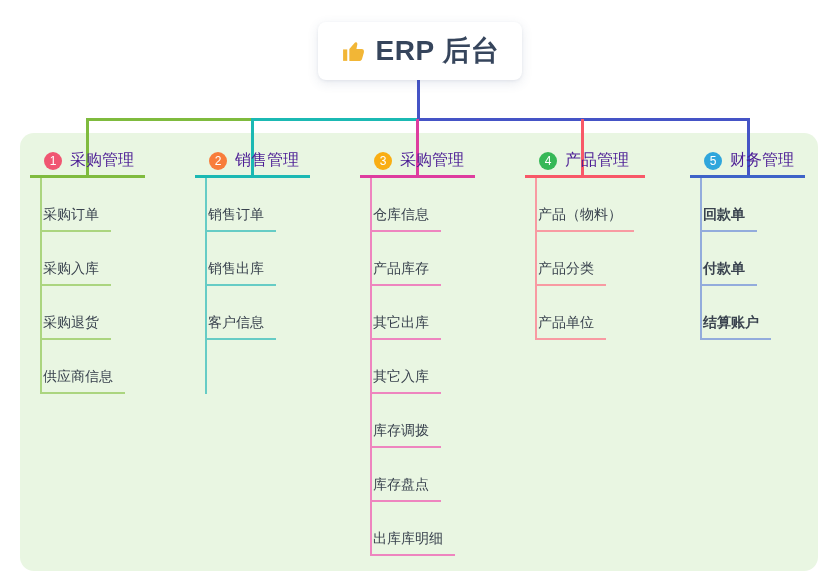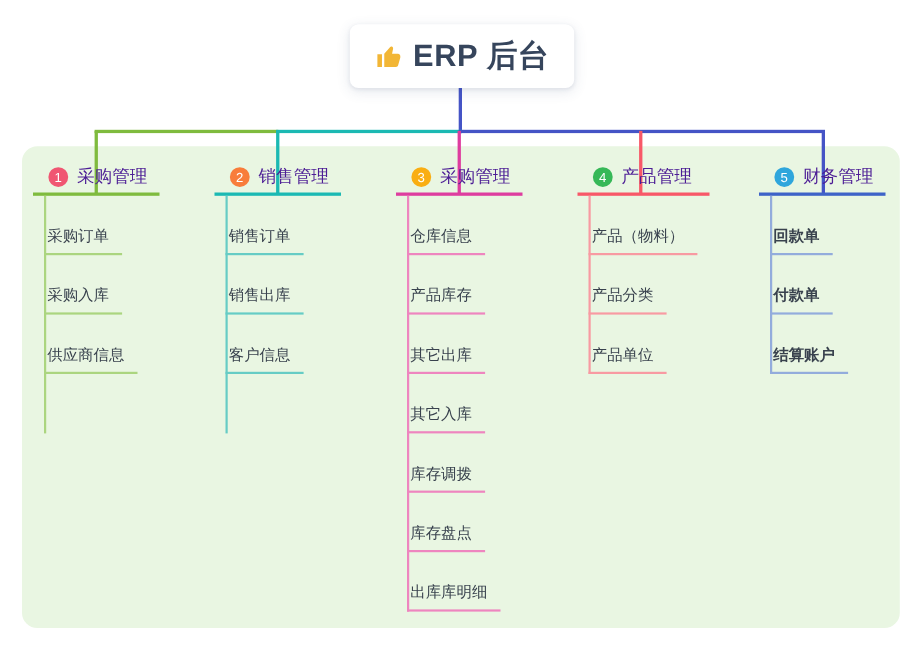--- a/index.html
+++ b/index.html
@@ -126,20 +126,23 @@
     </div>
     <div class="children child-list">
       <div class="spine"></div>
       <div class="child">
           <span class="child-label">采购订单</span>
         </div>
       <div class="child">
           <span class="child-label">采购入库</span>
         </div>
       <div class="child">
+          <span class="child-label">采购退货</span>
+        </div>
+      <div class="child">
           <span class="child-label">供应商信息</span>
         </div>
     </div>
   </div>
 
   <div class="branch b2">
     <div class="branch-header">
       <span class="badge">2</span>
       <span class="branch-title">销售管理</span>
     </div>

